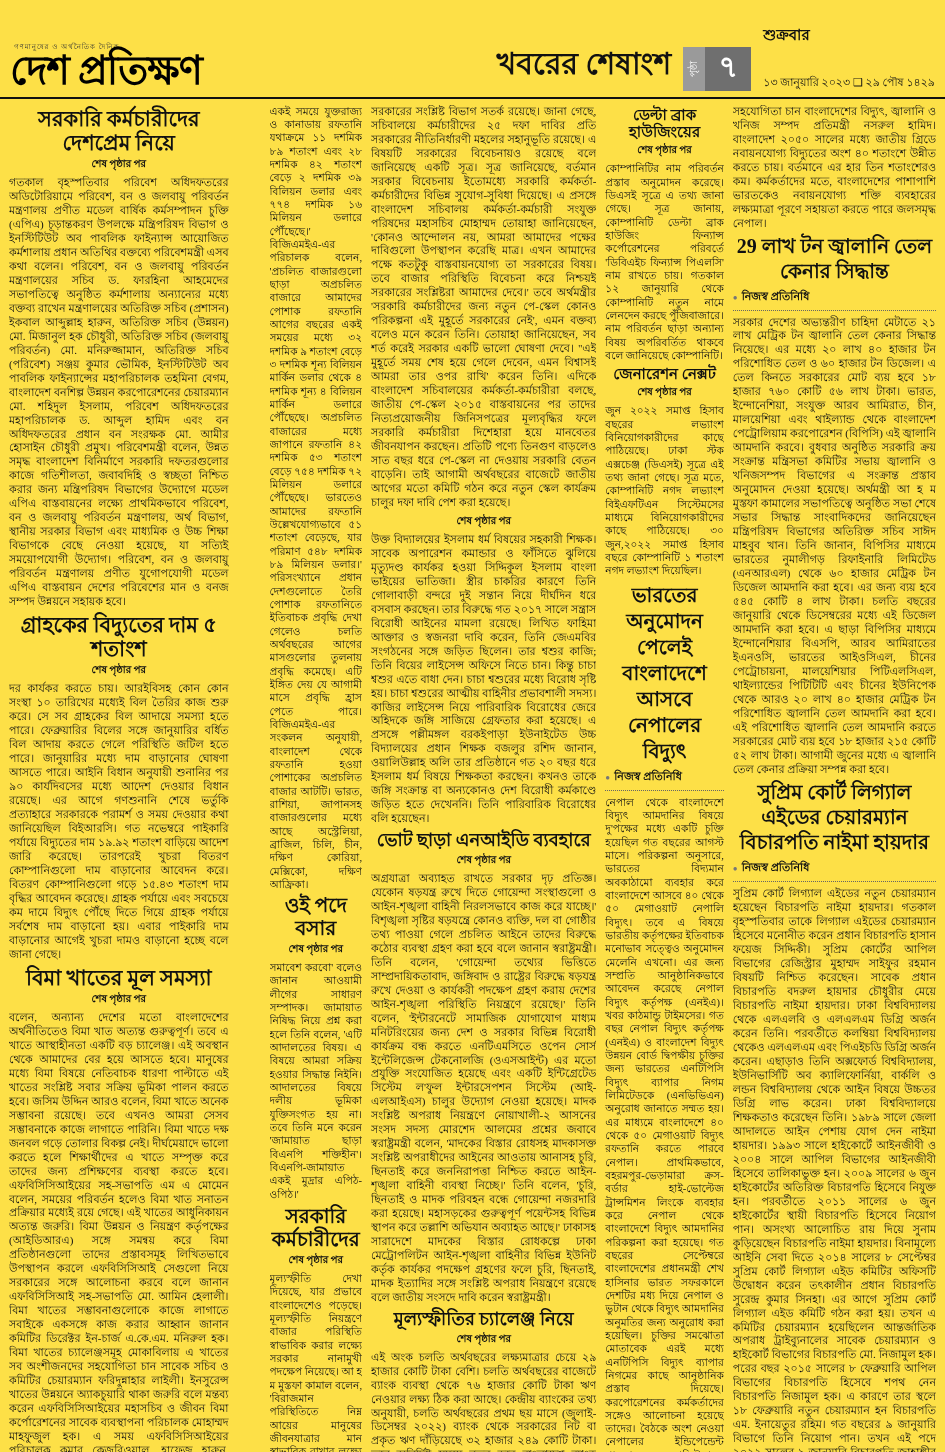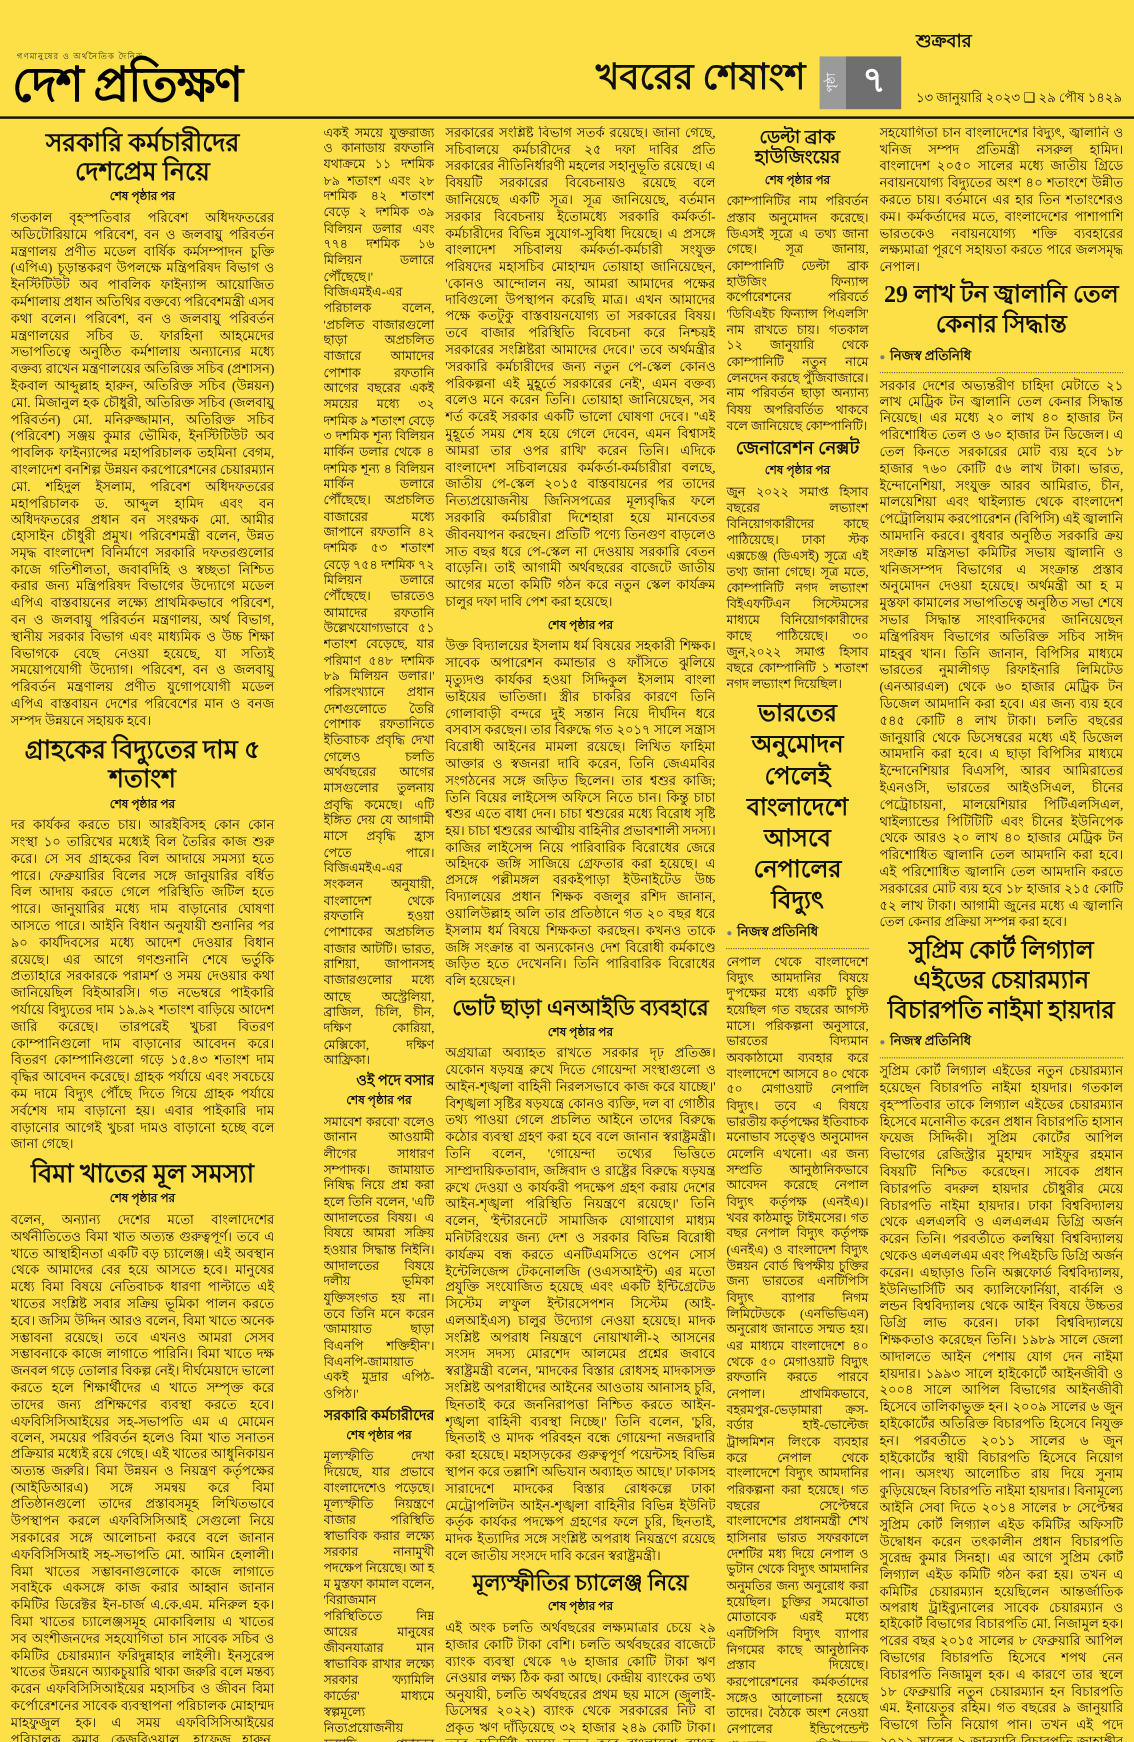--- a/index.html
+++ b/index.html
@@ -30,21 +30,21 @@
   .colB{width:96px;margin-left:32px;}
   .colC{width:234px;}
   .colD{width:123px;}
   .colE{width:211px;}
   p.body{font-size:11px;line-height:1.27;text-align:justify;margin:0 0 3px 0;
          word-break:normal;}
   .colB p.body{font-size:10.5px;}
   .colD p.body{font-size:10.5px;}
   h2{margin:2px 0 0 0;text-align:center;font-weight:bold;line-height:1.15;font-family:Liberation Serif, serif;}
   .hlA{font-size:21px;}
-  .hlB{font-size:12px;text-align:right;}
+  .hlB{font-size:20px;}
   .hlC{font-size:18px;}
   .hlD{font-size:15px;}
   .hlD3{font-size:20px;line-height:1.3;}
   .hlE{font-size:20px;line-height:1.25;}
   .cont{font-size:10px;font-weight:bold;text-align:center;margin:1px 0 3px 0;}
   .byline{font-size:11px;font-weight:bold;margin:4px 0 2px 0;display:flex;align-items:center;gap:4px;}
   .byline .sq{font-size:8px;color:#777;}
   .dotrule{border-bottom:1px dotted #666;margin:0 0 5px 0;height:1px;}
   .story{margin-bottom:4px;}
 </style>

